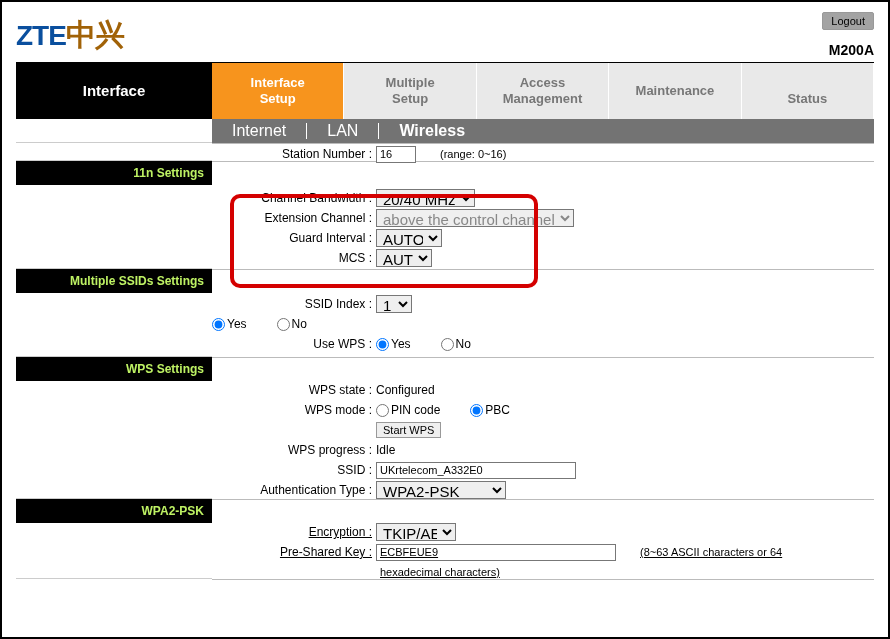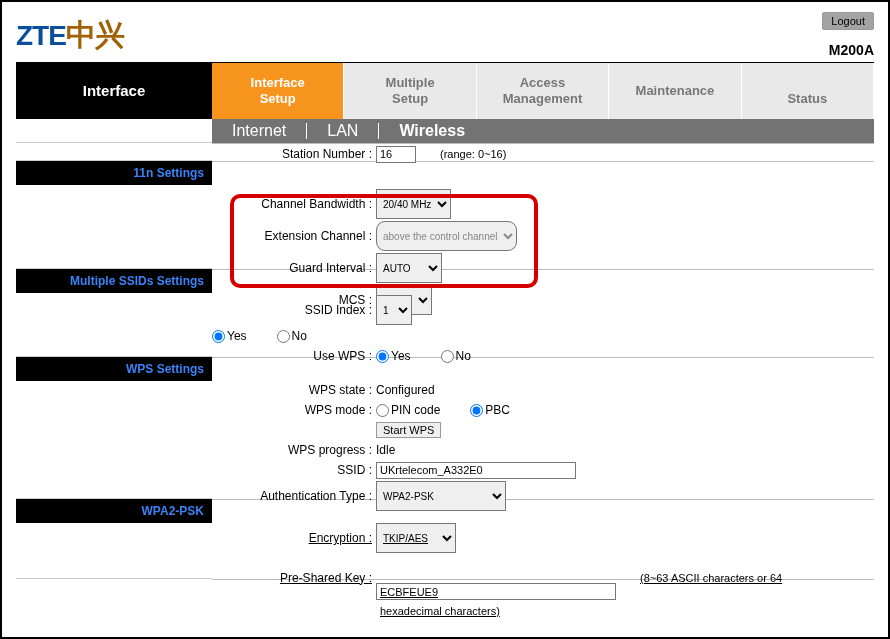--- a/index.html
+++ b/index.html
@@ -60,21 +60,21 @@
     background: #000;
     color: #fff;
     font-weight: bold;
     text-align: center;
     height: 56px;
     line-height: 56px;
     font-size: 15px;
   }
   .side-section {
     background: #000;
-    color: #3b82f6;
+    color: #bef264;
     font-weight: bold;
     text-align: right;
     padding: 4px 8px;
     font-size: 12px;
     height: 24px;
     line-height: 16px;
   }
   .side-gap {
     border-bottom: 1px solid #ccc;
     background: #fff;
@@ -133,25 +133,25 @@
     color: #000;
   }
   .row .field {
     display: flex;
     align-items: center;
     gap: 20px;
     font-size: 12px;
   }
   .row .note { font-size: 11px; color: #000; margin-left: 4px; }
   select, .fake-select {
-    font-size: 10px;
+    font-size: 15px;
     border: 1px solid #777;
     background: #efefef;
     padding: 0 2px;
-    height: 30px;
+    height: 18px;
   }
   input[type="text"] {
     font-size: 11px;
     border: 1px solid #777;
     padding: 1px 3px;
     height: 17px;
   }
   input[type="radio"] { margin: 0 2px 0 0; vertical-align: middle; }
   .radio-label { margin-right: 10px; font-size: 12px; }
   .btn {
@@ -242,21 +242,21 @@
         <div class="section-block" style="height:108px; padding-top:26px;">
           <div class="row">
             <div class="label">Channel Bandwidth :</div>
             <div class="field">
               <select><option>20/40 MHz</option></select>
             </div>
           </div>
           <div class="row">
             <div class="label">Extension Channel :</div>
             <div class="field">
-              <select style="color:#888;border-radius:9px;"><option>above the control channel</option></select>
+              <select style="color:#888;"><option>above the control channel</option></select>
             </div>
           </div>
           <div class="row">
             <div class="label">Guard Interval :</div>
             <div class="field">
               <select style="width:66px;"><option>AUTO</option></select>
             </div>
           </div>
           <div class="row">
             <div class="label">MCS :</div>
@@ -331,21 +331,21 @@
         <div class="section-block" style="height:80px; padding-top:22px;text-decoration:underline;">
           <div class="row">
             <div class="label">Encryption :</div>
             <div class="field">
                 <select style="width:80px;"><option>TKIP/AES</option></select>
               </div>
           </div>
           <div class="row">
             <div class="label">Pre-Shared Key :</div>
             <div class="field">
-              <input type="text" style="width: 240px; margin-top: 28px;" value="ECBFEUE9">
+              <input type="text" style="width: 240px;" value="ECBFEUE9">
               <span class="note">(8~63 ASCII characters or 64</span>
             </div>
           </div>
           <div class="row">
             <div class="label"></div>
             <div class="field">
                 <span class="note">hexadecimal characters)</span>
               </div>
           </div>
         </div>

